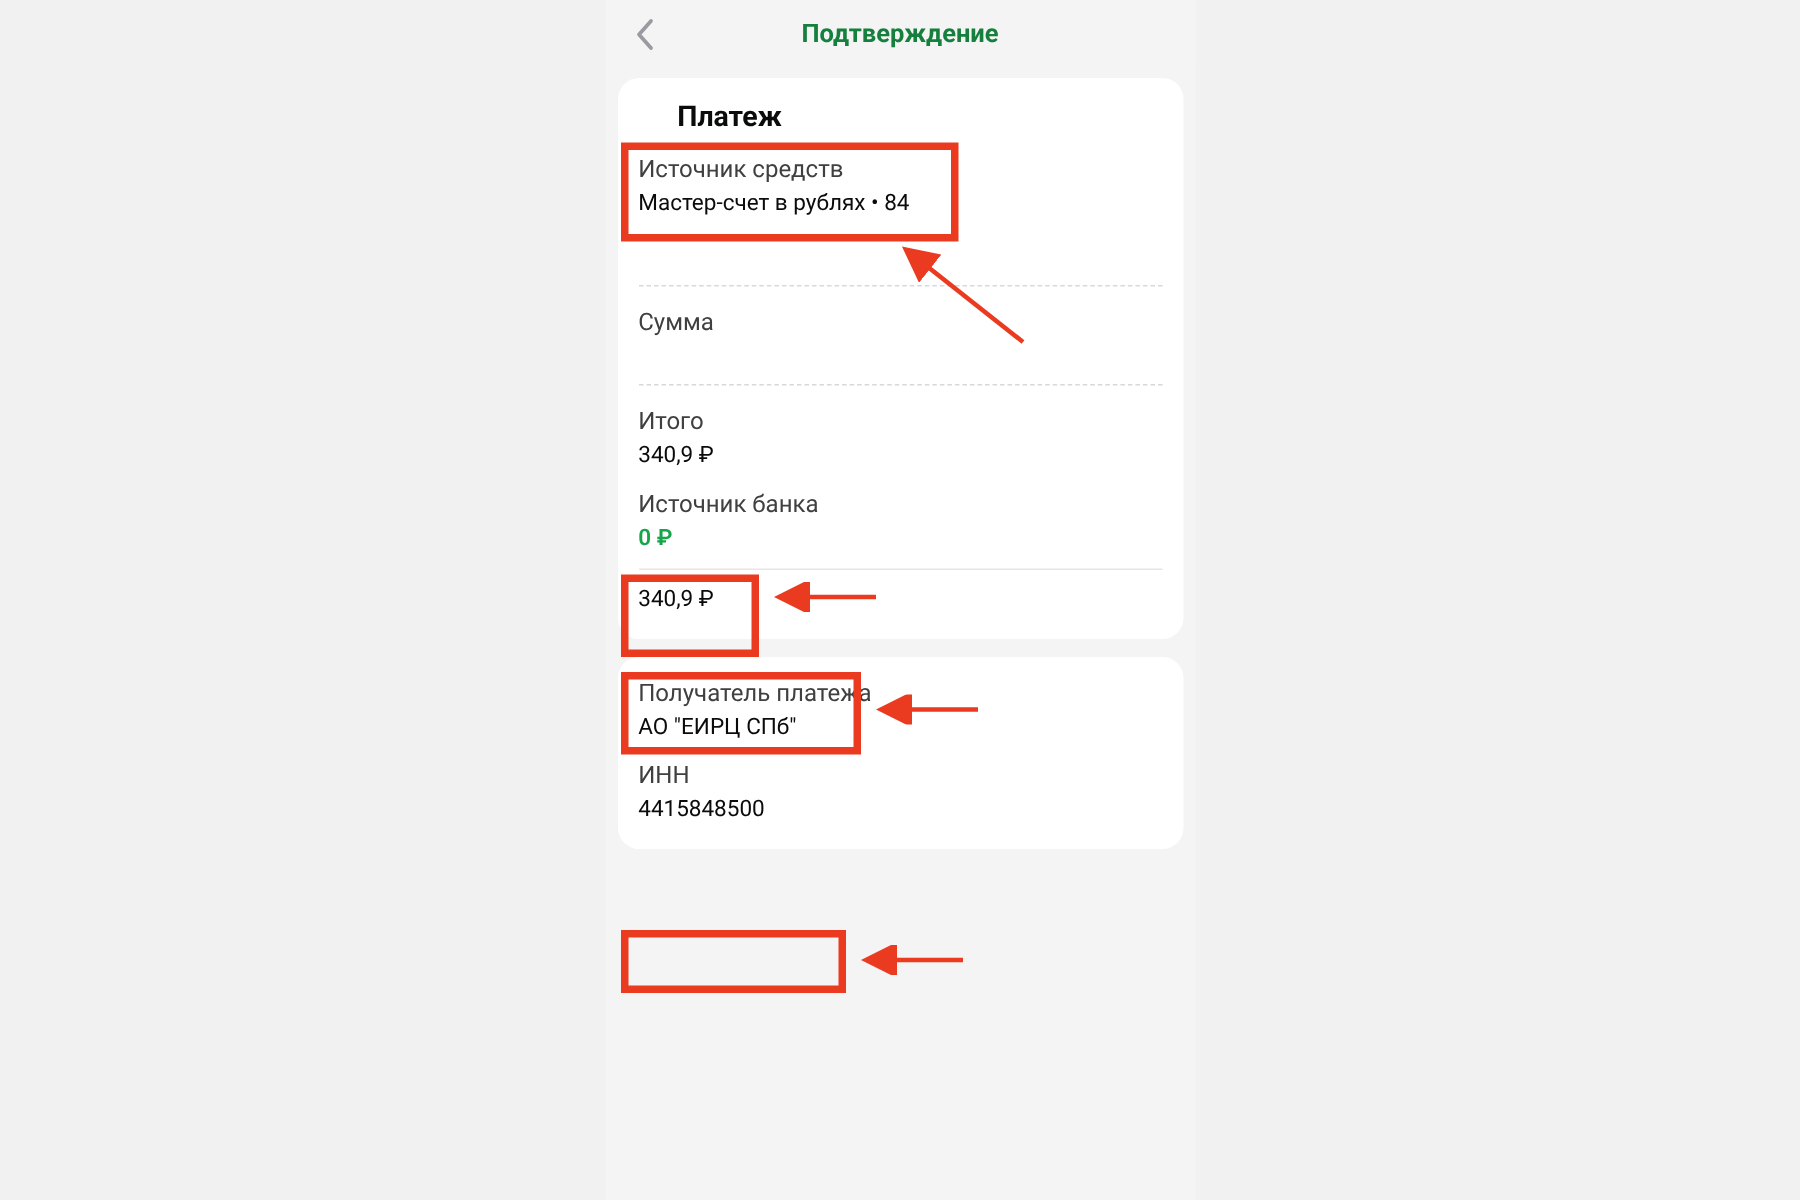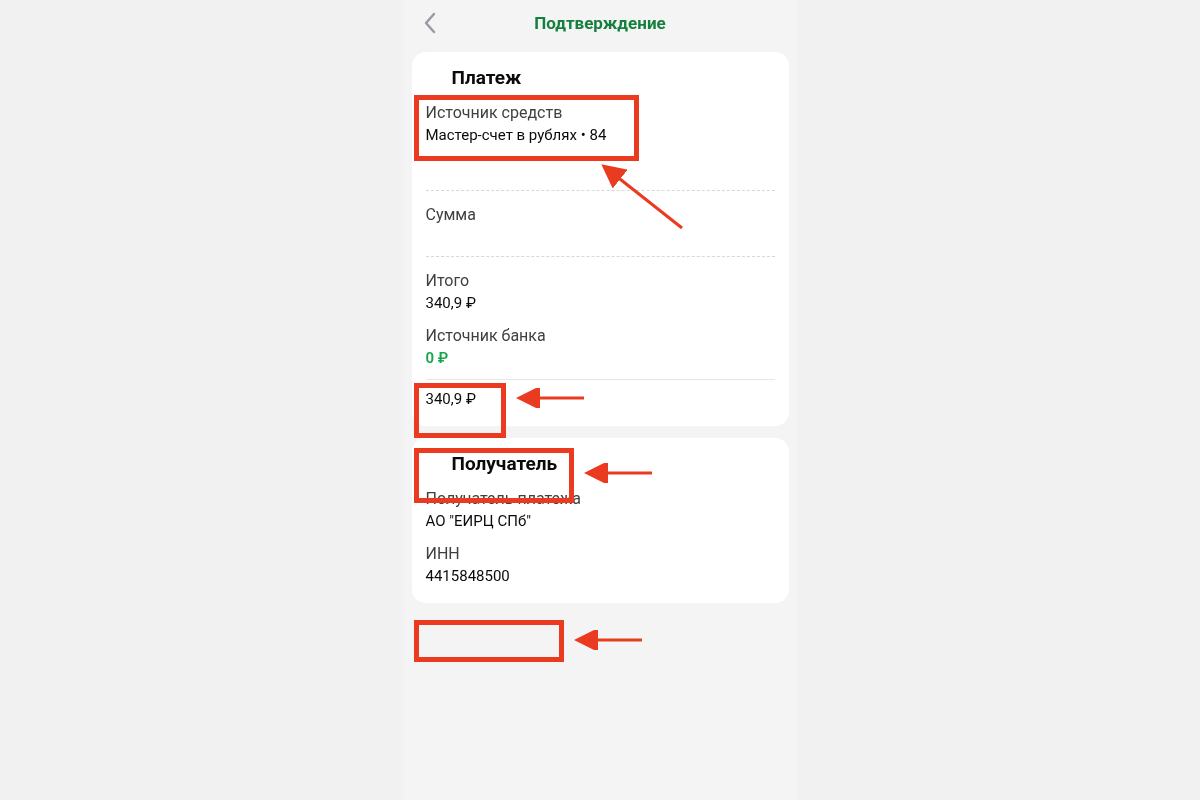--- a/index.html
+++ b/index.html
@@ -136,21 +136,20 @@
     </div>
 
     <hr class="solid-divider">
 
     <div class="field">
       <div class="value">340,9 ₽</div>
     </div>
   </div>
 
   <div class="card">
-    <div class="section-title">Получатель</div>
 
     <div class="field">
       <span class="label">Получатель платежа</span>
       <div class="value">АО "ЕИРЦ СПб"</div>
     </div>
 
     <div style="height:6px"></div>
 
     <div class="field">
       <span class="label">ИНН</span>

